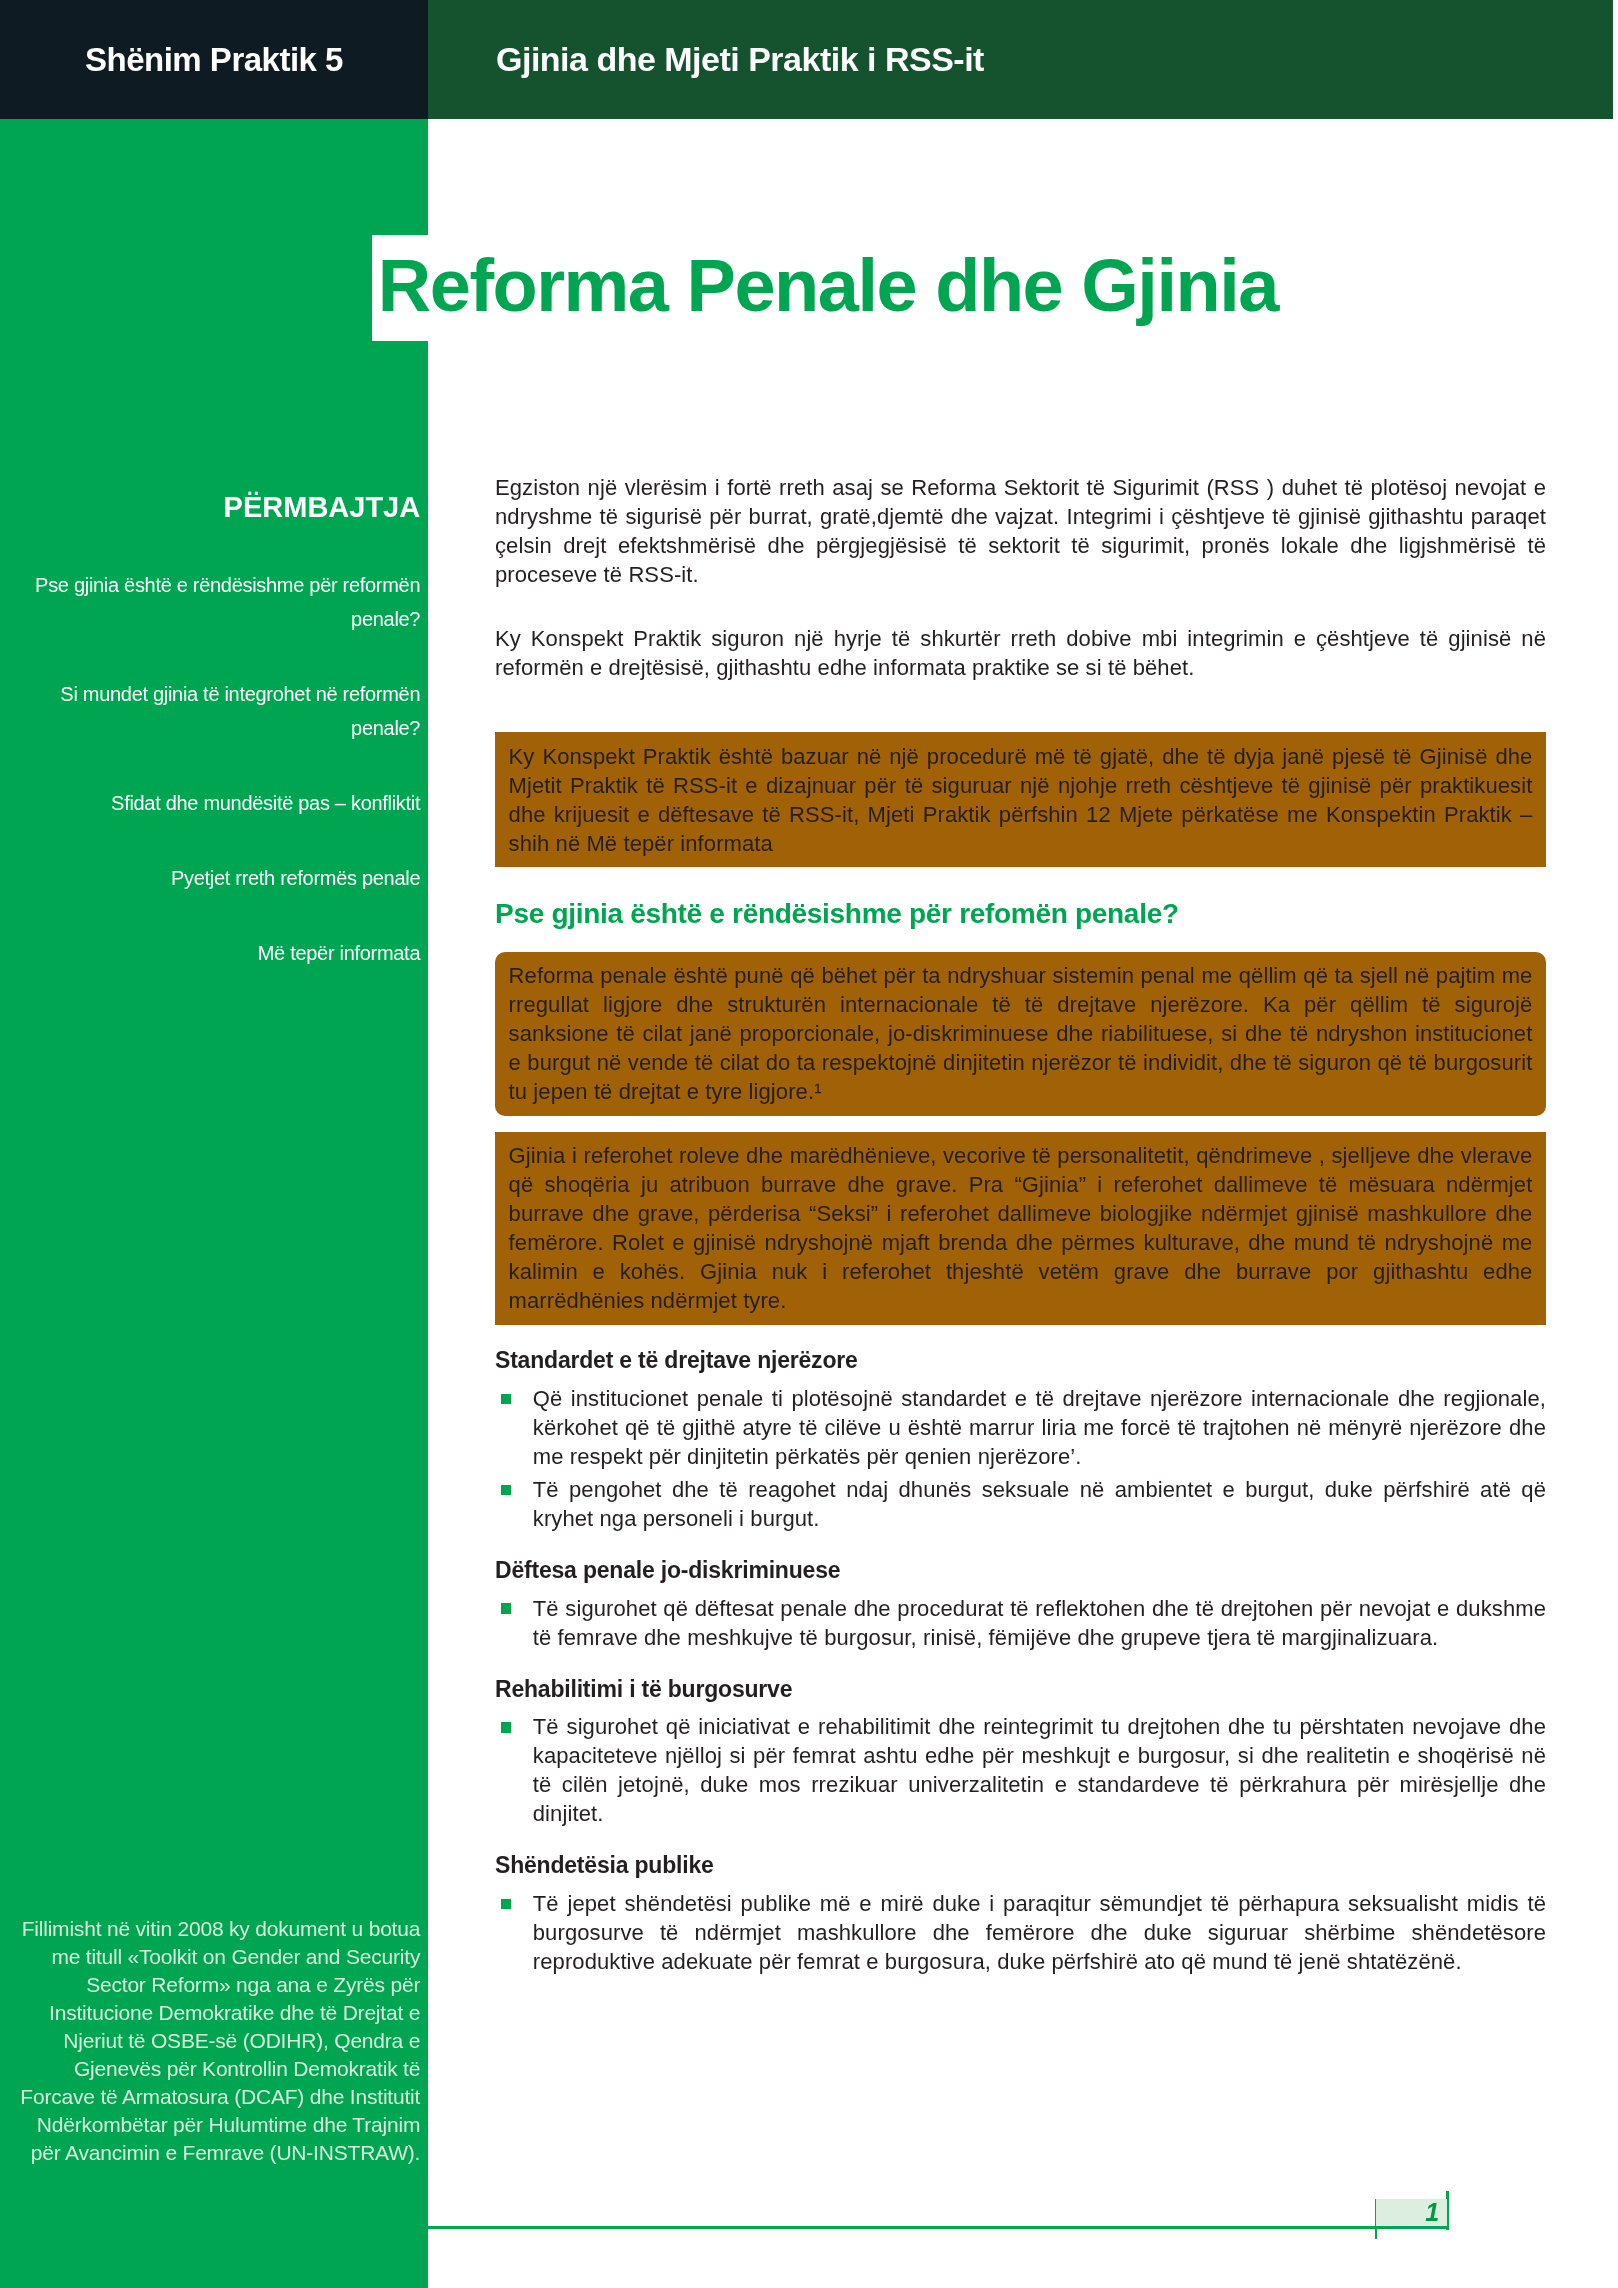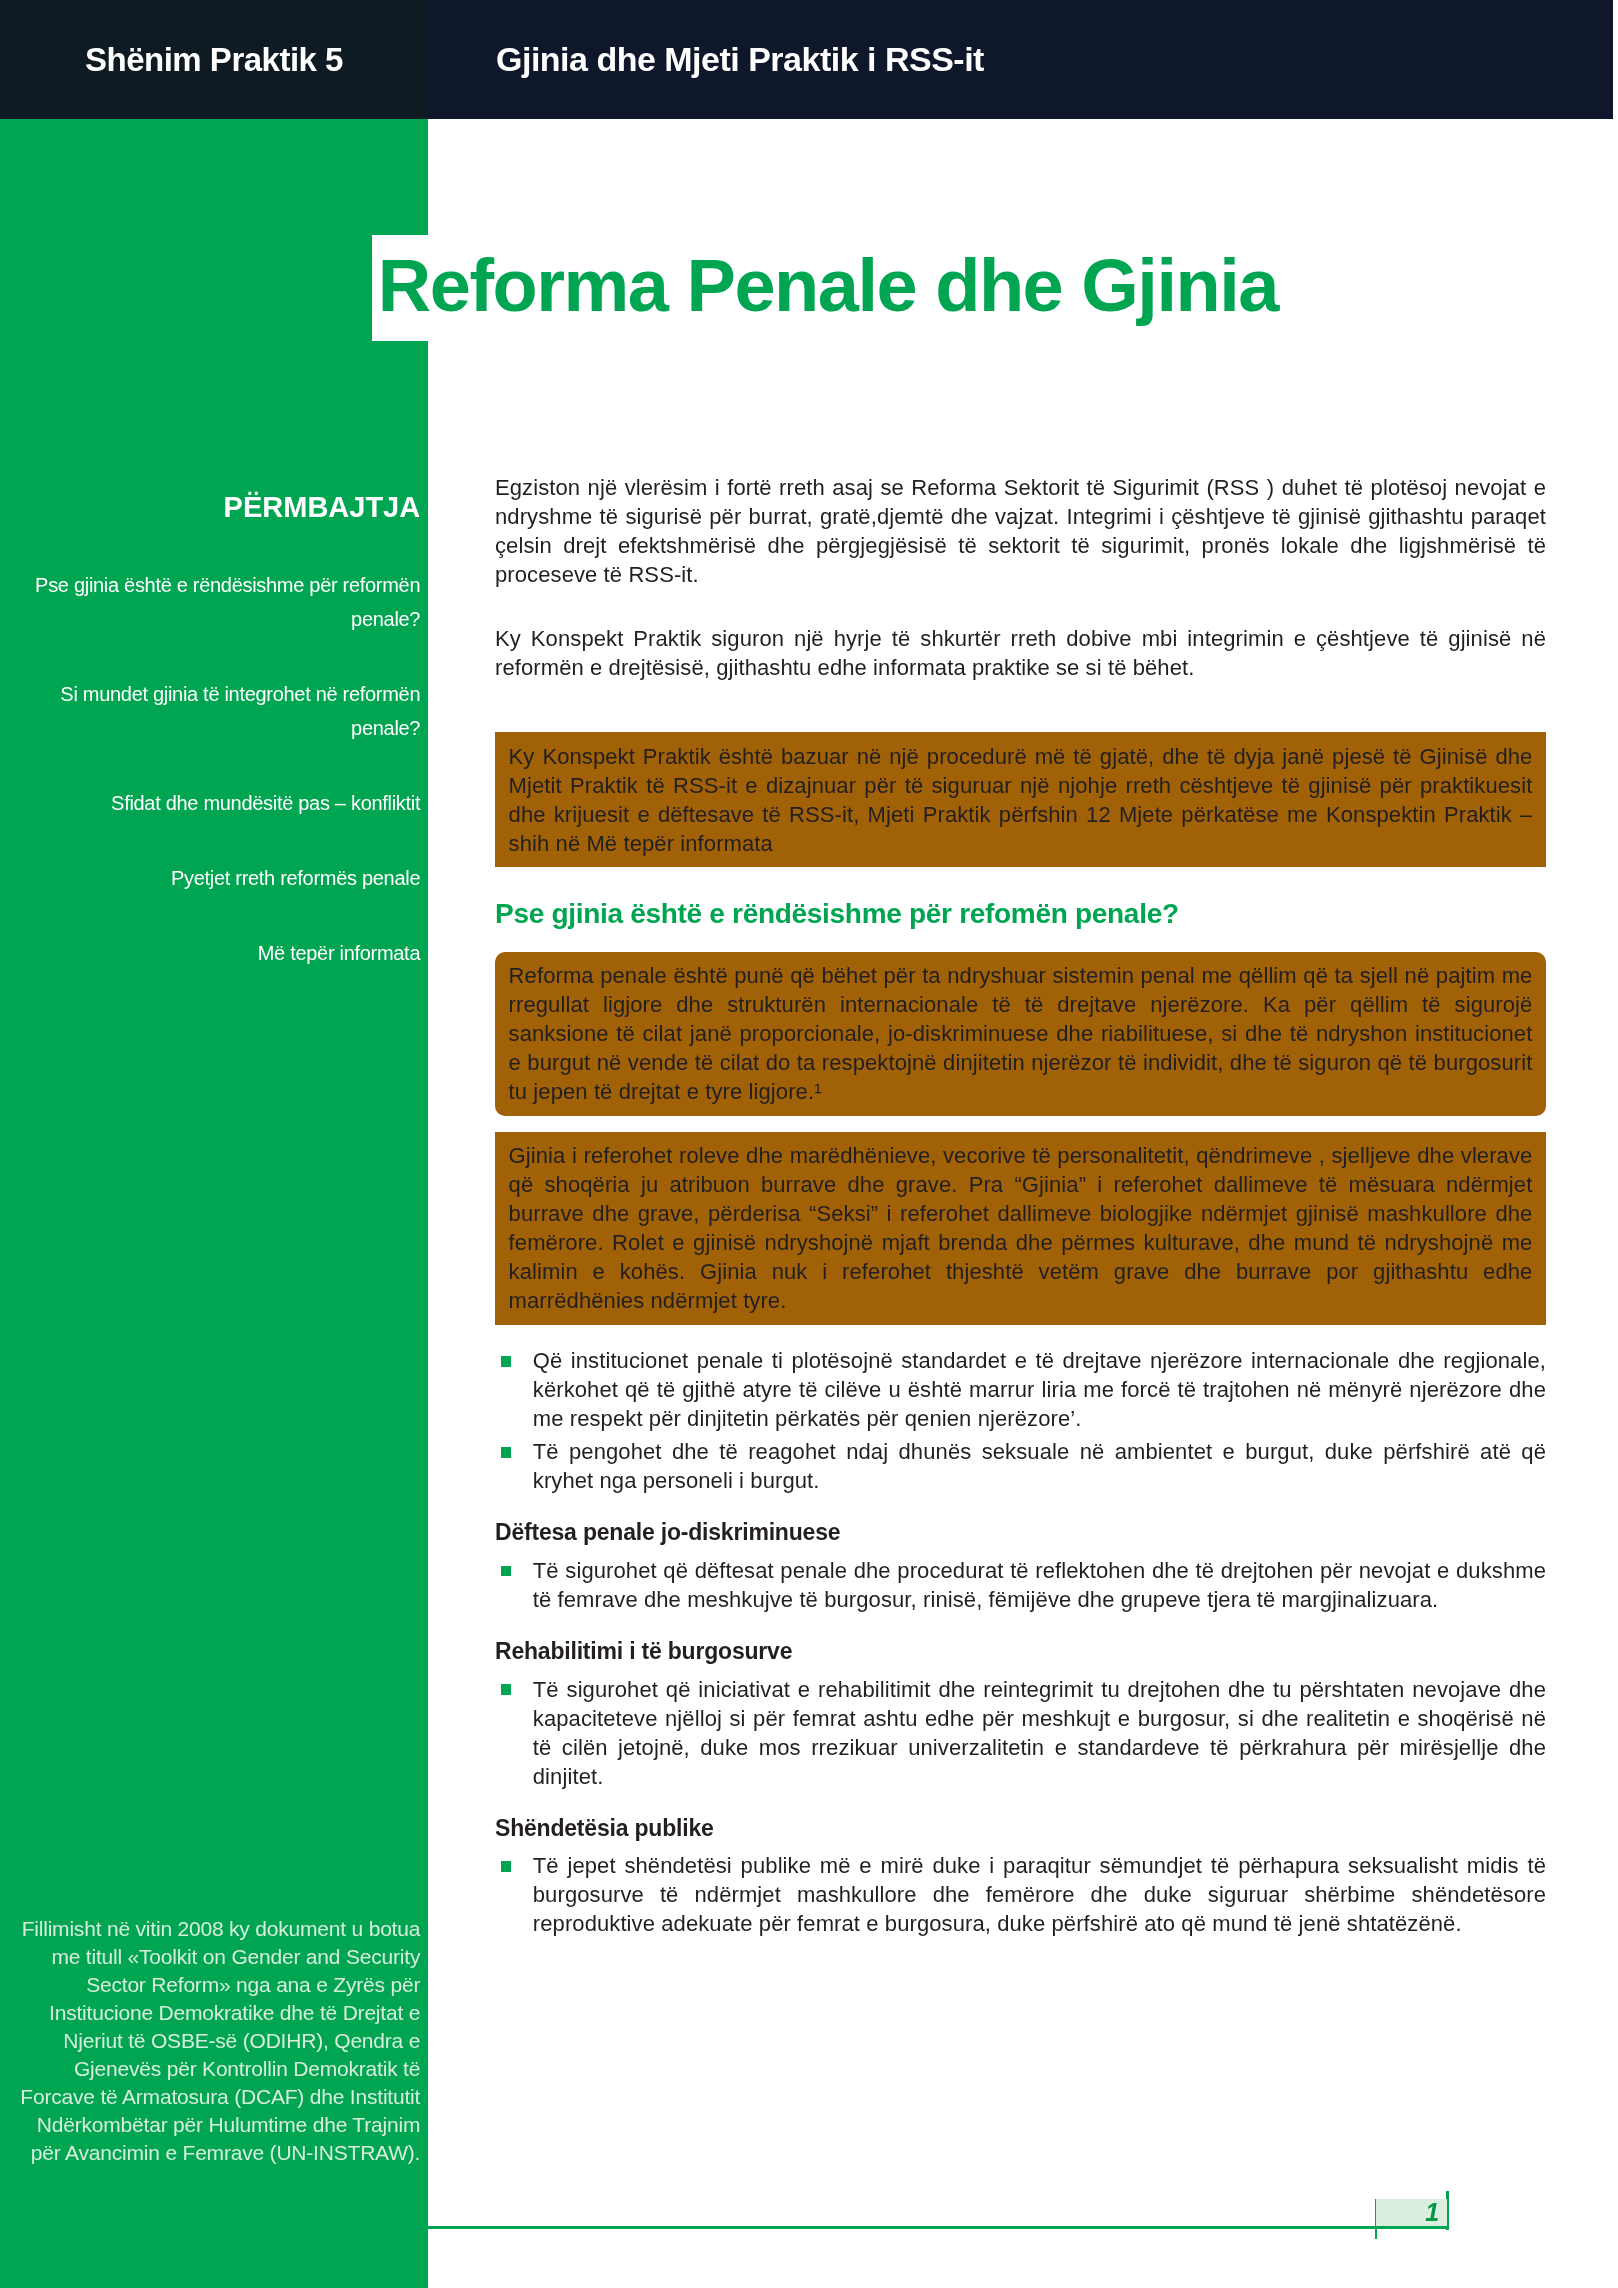--- a/index.html
+++ b/index.html
@@ -9,21 +9,21 @@
     position:relative; width:1619px; height:2288px; background:#ffffff; overflow:hidden;
     color:#231f20;
   }
   
   .note-box {
     position:absolute; left:0; top:0; width:428px; height:119px; background:#0e1b22;
     display:flex; align-items:center; justify-content:center;
   }
   .note-box span { color:#ffffff; font-weight:bold; font-size:33px; letter-spacing:-0.5px; }
   .header-bar {
-    position:absolute; left:428px; top:0; width:1185px; height:119px; background:#0f172a;
+    position:absolute; left:428px; top:0; width:1185px; height:119px; background:#14532d;
     display:flex; align-items:center;
   }
   .header-bar span { color:#ffffff; font-weight:bold; font-size:34px; margin-left:68px; letter-spacing:-0.5px; }
   
   .sidebar { position:absolute; left:0; top:119px; width:428px; height:2169px; background:#00a551; }
   .toc { position:absolute; top:371px; right:7.8px; width:408px; text-align:right; color:#ffffff; }
   .toc-heading { font-weight:bold; font-size:29px; line-height:35px; margin-bottom:43px; }
   .toc-item { font-weight:normal; font-size:20px; line-height:34px; margin-bottom:41px; letter-spacing:-0.3px; }
   .sidebar-note {
     position:absolute; top:1796px; right:7.8px; width:400px; text-align:right;
@@ -99,20 +99,21 @@
     <p class="p2">Ky Konspekt Praktik siguron një hyrje të shkurtër rreth dobive mbi integrimin e çështjeve të gjinisë në reformën e drejtësisë, gjithashtu edhe informata praktike se si të bëhet.</p>
 
     <div class="gray-box box1">Ky Konspekt Praktik është bazuar në një procedurë më të gjatë, dhe të dyja janë pjesë të Gjinisë dhe Mjetit Praktik të RSS-it e dizajnuar për të siguruar një njohje rreth cështjeve të gjinisë për praktikuesit dhe krijuesit e dëftesave të RSS-it, Mjeti Praktik përfshin 12 Mjete përkatëse me Konspektin Praktik – shih në Më tepër informata</div>
 
     <h2 class="green-heading">Pse gjinia është e rëndësishme për refomën penale?</h2>
 
     <div class="gray-box box2">Reforma penale është punë që bëhet për ta ndryshuar sistemin penal me qëllim që ta sjell në pajtim me rregullat  ligjore dhe strukturën internacionale të të drejtave njerëzore. Ka për qëllim të sigurojë sanksione të cilat janë proporcionale, jo-diskriminuese dhe riabilituese, si dhe të ndryshon institucionet e burgut në vende të cilat do ta respektojnë dinjitetin njerëzor të individit, dhe të siguron që të burgosurit tu jepen të drejtat e tyre ligjore.¹</div>
     <div class="gray-box box3">Gjinia i referohet roleve dhe marëdhënieve, vecorive të personalitetit, qëndrimeve , sjelljeve dhe vlerave që shoqëria ju atribuon burrave dhe grave. Pra “Gjinia” i referohet dallimeve të mësuara ndërmjet burrave dhe grave, përderisa “Seksi” i referohet dallimeve biologjike ndërmjet gjinisë mashkullore dhe femërore. Rolet e gjinisë ndryshojnë mjaft brenda dhe përmes kulturave, dhe mund të ndryshojnë me kalimin e kohës. Gjinia nuk i referohet thjeshtë vetëm grave dhe burrave por gjithashtu edhe marrëdhënies ndërmjet tyre.</div>
 
     <div class="topic">
+      <h3>Standardet e të drejtave njerëzore</h3>
       <div class="bullet">
         <span class="sq"></span>
         <span class="bullet-text">Që institucionet penale ti plotësojnë standardet e të drejtave njerëzore internacionale dhe regjionale, kërkohet që të gjithë atyre të cilëve u është marrur liria me forcë të trajtohen në mënyrë njerëzore dhe me respekt për dinjitetin përkatës për qenien njerëzore’.</span>
       </div>
       <div class="bullet">
         <span class="sq"></span>
         <span class="bullet-text">Të pengohet dhe të reagohet ndaj dhunës seksuale në ambientet e burgut, duke përfshirë atë që kryhet nga personeli i burgut.</span>
       </div>
     </div>
 

